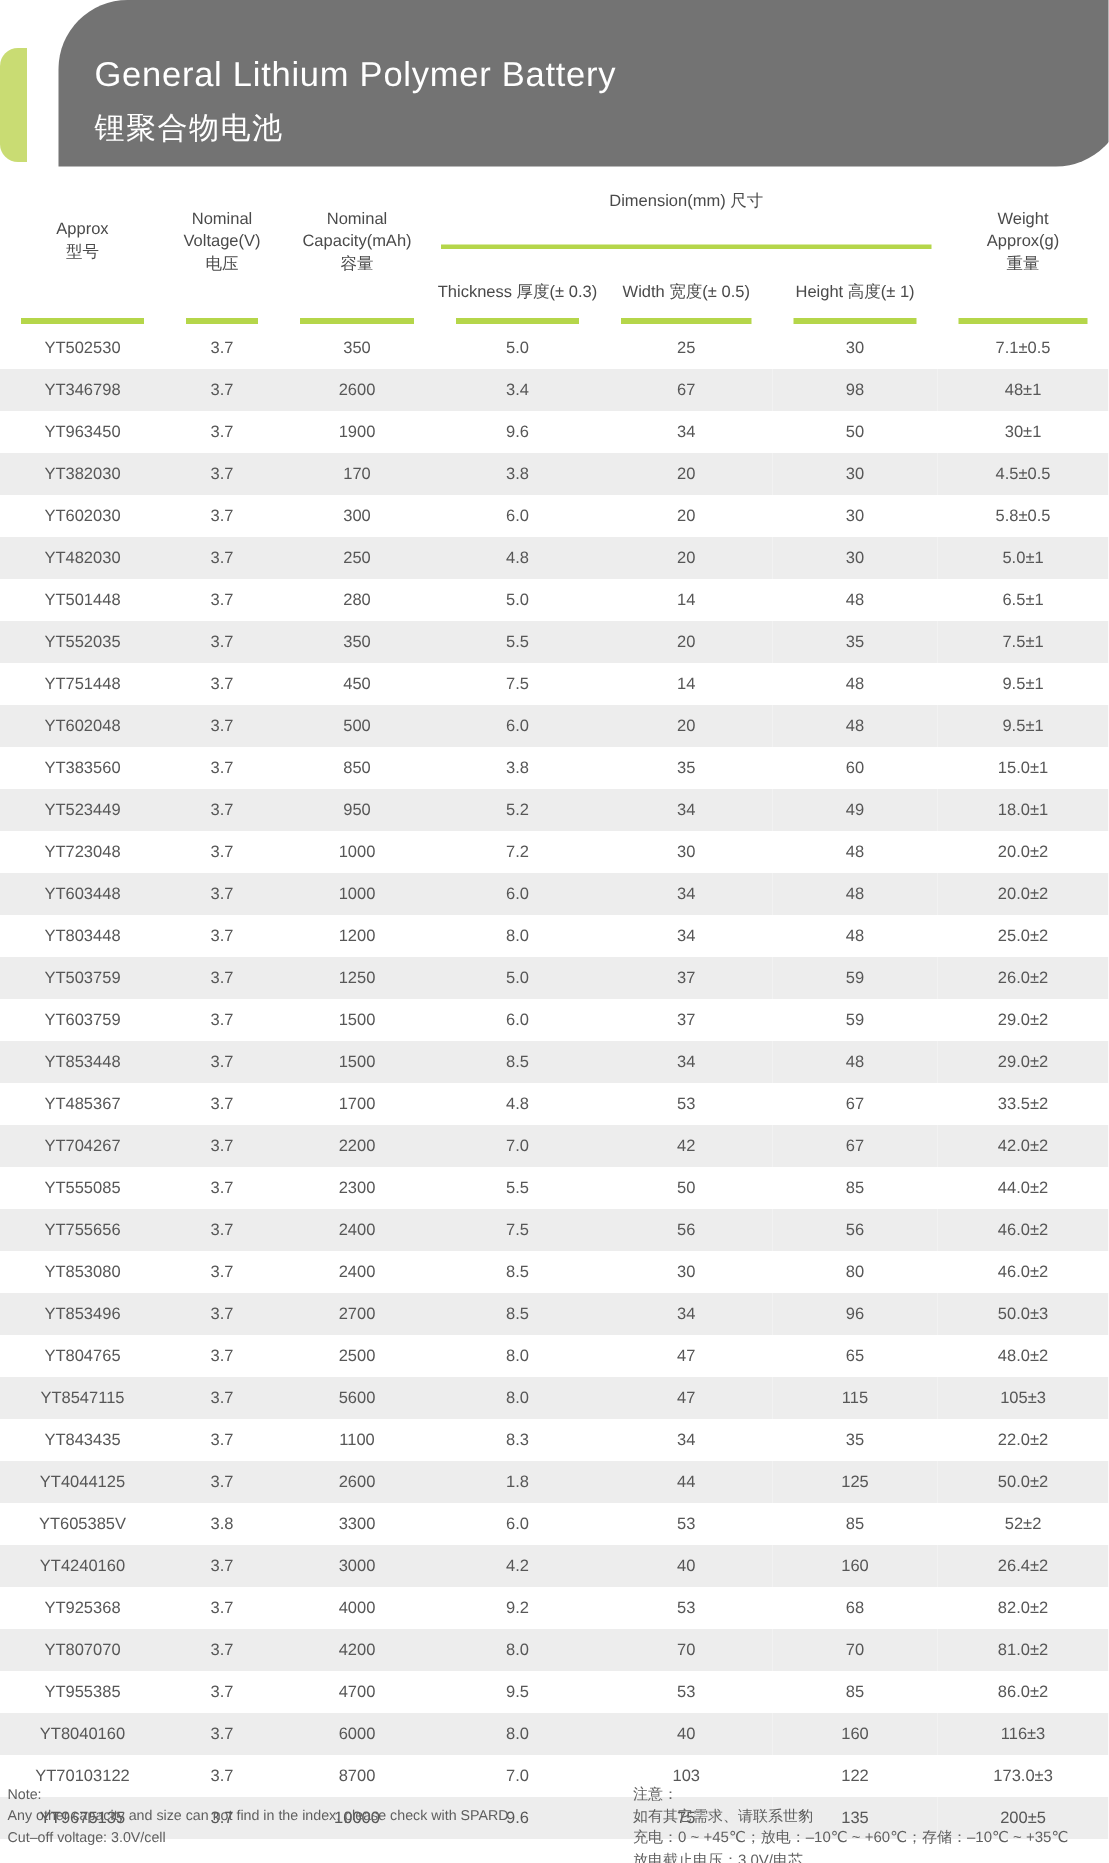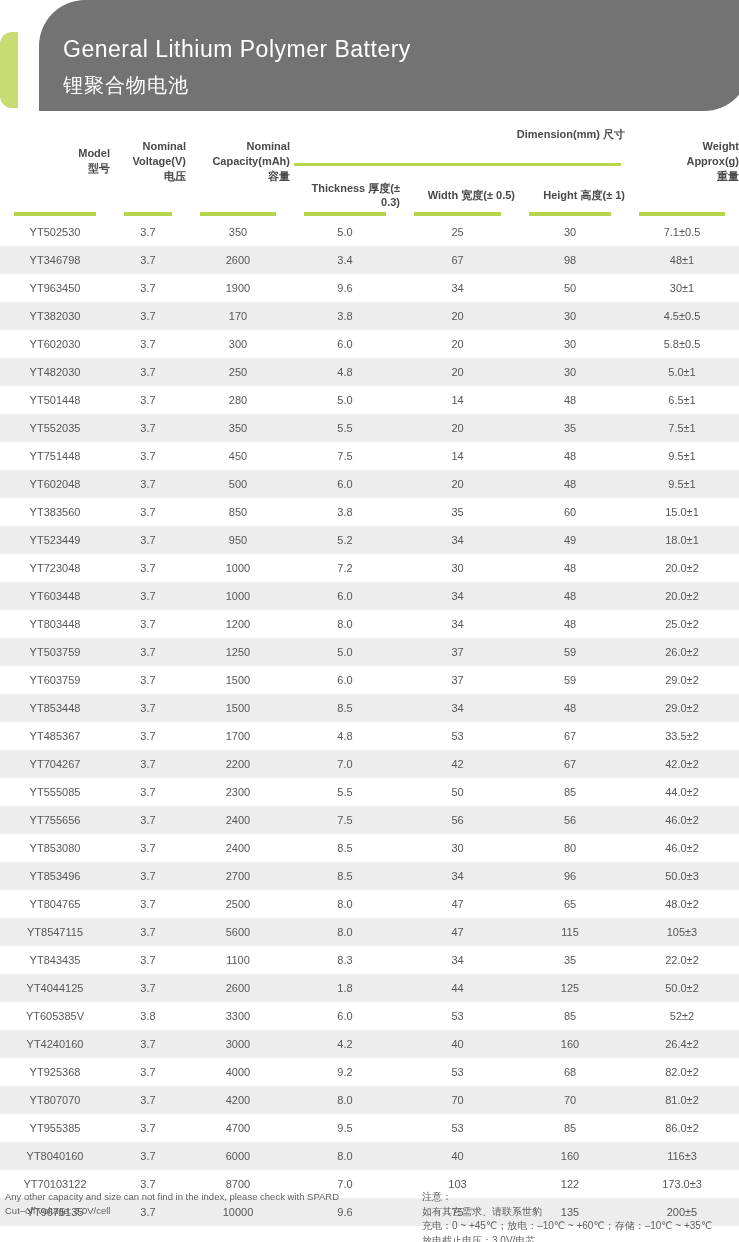--- a/index.html
+++ b/index.html
@@ -18,21 +18,21 @@
     color:#ffffff;box-sizing:border-box;padding:36px 0 0 24px;margin-left:31px;
   }
   .banner-title{font-size:23px;letter-spacing:0.5px;font-weight:normal;line-height:1.2;}
   .banner-subtitle{font-size:20px;margin-top:8px;letter-spacing:1px;}
   
   table.spec{
     position:absolute;top:112px;left:0;width:739px;
     border-collapse:collapse;table-layout:fixed;
   }
   table.spec th{
-    font-weight:bold;color:#4a4a4a;font-size:11px;text-align:right;
+    font-weight:normal;color:#4a4a4a;font-size:11px;text-align:center;
     vertical-align:middle;white-space:pre-line;line-height:1.35;padding:0;
   }
   table.spec td{
     font-size:11px;color:#575757;text-align:center;vertical-align:middle;
     height:28px;padding:0;white-space:nowrap;
   }
   tr.hdr-top{height:28px;}
   tr.hdr-sub{height:30px;}
   tr.hdr-bars{height:8px;}
   .dim-cell{vertical-align:bottom;}
@@ -65,21 +65,21 @@
     <col style="width:110px">
       <col style="width:76px">
       <col style="width:104px">
     <col style="width:110px">
       <col style="width:115px">
       <col style="width:110px">
     <col style="width:114px">
   </colgroup>
   <thead>
     <tr class="hdr-top">
-      <th rowspan="2">Model
+      <th rowspan="2">Approx
 型号</th>
       <th rowspan="2">Nominal
 Voltage(V)
 电压</th>
       <th rowspan="2">Nominal
 Capacity(mAh)
 容量</th>
       <th colspan="3" class="dim-cell">
         <span class="dim-text">Dimension(mm) 尺寸</span>
         <div class="dim-line"></div>
@@ -425,20 +425,21 @@
     <td>10000</td>
     <td>9.6</td>
     <td>75</td>
     <td>135</td>
     <td>200±5</td>
   </tr>
     </tbody>
 </table>
 
 <div class="note-left">
+  <span class="note-line">Note:</span>
   <span class="note-line">Any other capacity and size can not find in the index, please check with SPARD</span>
   <span class="note-line">Cut–off voltage: 3.0V/cell</span>
 </div>
 <div class="note-right">
   <span class="note-line">注意：</span>
   <span class="note-line">如有其它需求、请联系世豹</span>
   <span class="note-line">充电：0 ~ +45℃；放电：–10℃ ~ +60℃；存储：–10℃ ~ +35℃</span>
   <span class="note-line">放电截止电压：3.0V/电芯</span>
 </div>
 

